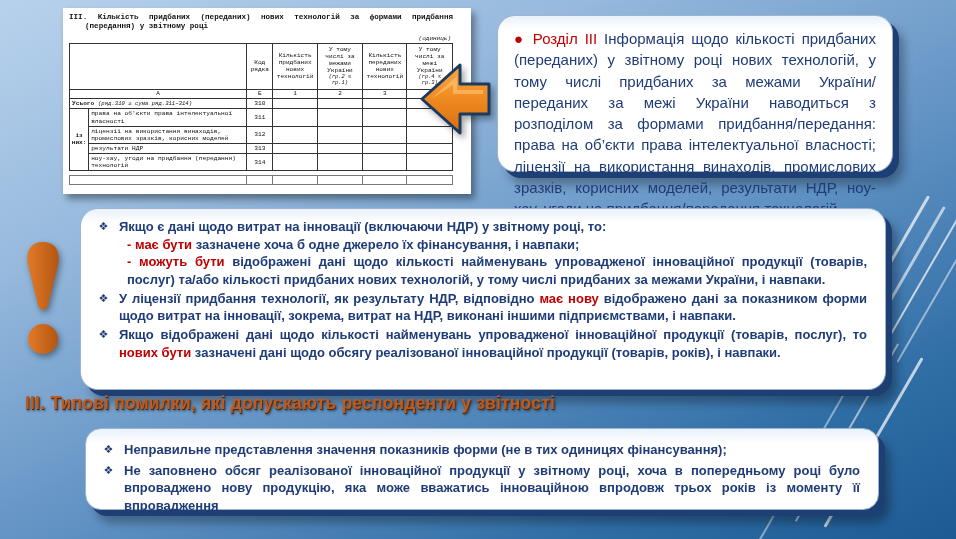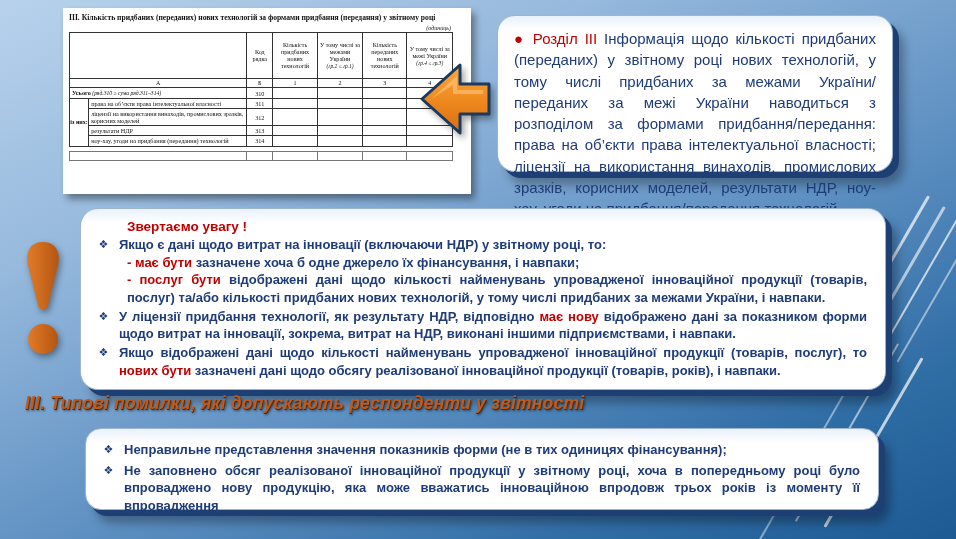--- a/index.html
+++ b/index.html
@@ -13,21 +13,21 @@
   
   .panel{
     position:absolute;background:linear-gradient(180deg,#e9f1fa 0,#ffffff 14px);
     border:1px solid #9fb4cf;border-radius:18px;
     box-shadow:6px 6px 0 #1d3f73,11px 13px 10px rgba(0,0,0,.30);
   }
   
   #form-image{
     position:absolute;left:63px;top:8px;width:408px;height:186px;background:#fff;
     box-shadow:4px 5px 7px rgba(0,0,0,.40);padding:5px 18px 0 6px;box-sizing:border-box;
-    font-family:Liberation Serif, serif;color:#111;
+    font-family:Liberation Mono, monospace;color:#111;
   }
   .ft-title{font-size:7.6px;font-weight:bold;line-height:1.25;text-align:justify;padding-left:16px;text-indent:-16px;}
   .ft-units{font-size:6px;font-style:italic;text-align:right;margin:3px 2px 1px 0;}
   table.ft{border-collapse:collapse;width:100%;table-layout:fixed;}
   table.ft td,table.ft th{border:0.8px solid #333;font-weight:normal;font-size:6.2px;line-height:1.15;padding:1px 2px;vertical-align:middle;box-sizing:border-box;}
   .ft .hdr{text-align:center;height:46px;font-size:6.1px;}
   .ft .hdr .note{font-style:italic;font-size:5.4px;display:block;}
   .ft .letters td{text-align:center;height:9px;font-size:6px;padding:0;}
   .ft .code{text-align:center;}
   .ft .b{font-weight:bold;}
@@ -45,21 +45,21 @@
   
   #notice-box{left:80px;top:208px;width:806px;height:182px;padding:8px 18px 8px 16px;box-sizing:border-box;}
   .n-heading{color:#c00000;font-weight:bold;font-size:13.5px;margin:2px 0 2px 30px;}
   .n-item{display:flex;gap:9px;margin:1px 0;}
   .n-bullet{flex:0 0 13px;color:#1f3c78;font-size:11px;line-height:1.5;text-align:center;}
   .n-text{flex:1;font-size:13px;font-weight:bold;color:#1f3c78;line-height:1.36;text-align:justify;}
   .n-sub{margin-left:8px;}
   
   #errors-heading{
     position:absolute;left:25px;top:393px;font-size:17.5px;font-weight:bold;color:#c3591a;
-    text-shadow:0.6px 0.6px 0 #4a2a08,1.5px 2px 2.5px rgba(0,0,0,.55);letter-spacing:.2px;font-style:italic;
+    text-shadow:0.6px 0.6px 0 #4a2a08,1.5px 2px 2.5px rgba(0,0,0,.55);letter-spacing:.2px;
   }
   
   #errors-box{left:85px;top:428px;width:794px;height:82px;padding:9px 18px 6px 16px;box-sizing:border-box;border-radius:16px;}
   .e-item{display:flex;gap:9px;margin:3px 0;}
 </style>
 </head>
 <body>
 
 <div id="slide">
 
@@ -194,27 +194,26 @@
           <stop offset="0" stop-color="#e07b28"></stop>
             <stop offset="1" stop-color="#b55511"></stop>
         </linearGradient>
       </defs>
       <path d="M23 1 C35 1 41 10 38 24 L28 64 C27 70 19 70 18 64 L8 24 C5 10 11 1 23 1 Z" fill="url(#eg)"></path>
       <circle cx="23" cy="98" r="15" fill="url(#eg)"></circle>
     </svg>
   </div>
 
   <div id="notice-box" class="panel">
-    <div class="n-heading">Звертаємо увагу !</div>
     <div class="n-item">
       <span class="n-bullet">❖</span>
       <div class="n-text">
         <div>Якщо є дані щодо витрат на інновації (включаючи НДР) у звітному році, то:</div>
         <div class="n-sub"><span class="red">- має бути</span><span> зазначене хоча б одне джерело їх фінансування, і навпаки;</span></div>
-        <div class="n-sub"><span class="red">- послуг бути</span><span> відображені дані щодо кількості найменувань упровадженої інноваційної продукції (товарів, послуг) та/або кількості придбаних  нових технологій, у тому числі придбаних за межами України, і навпаки.</span></div>
+        <div class="n-sub"><span class="red">- можуть бути</span><span> відображені дані щодо кількості найменувань упровадженої інноваційної продукції (товарів, послуг) та/або кількості придбаних  нових технологій, у тому числі придбаних за межами України, і навпаки.</span></div>
       </div>
     </div>
     <div class="n-item">
       <span class="n-bullet">❖</span>
       <div class="n-text"><span>У ліцензії придбання технології, як результату НДР, відповідно </span><span class="red">має нову</span><span> відображено дані за показником форми щодо витрат на інновації, зокрема, витрат на НДР, виконані іншими підприємствами, і навпаки.</span></div>
     </div>
     <div class="n-item">
       <span class="n-bullet">❖</span>
       <div class="n-text"><span>Якщо відображені дані щодо кількості найменувань упровадженої інноваційної продукції (товарів, послуг), то </span><span class="red">нових бути</span><span> зазначені дані щодо обсягу реалізованої інноваційної продукції (товарів, років), і навпаки.</span></div>
     </div>

